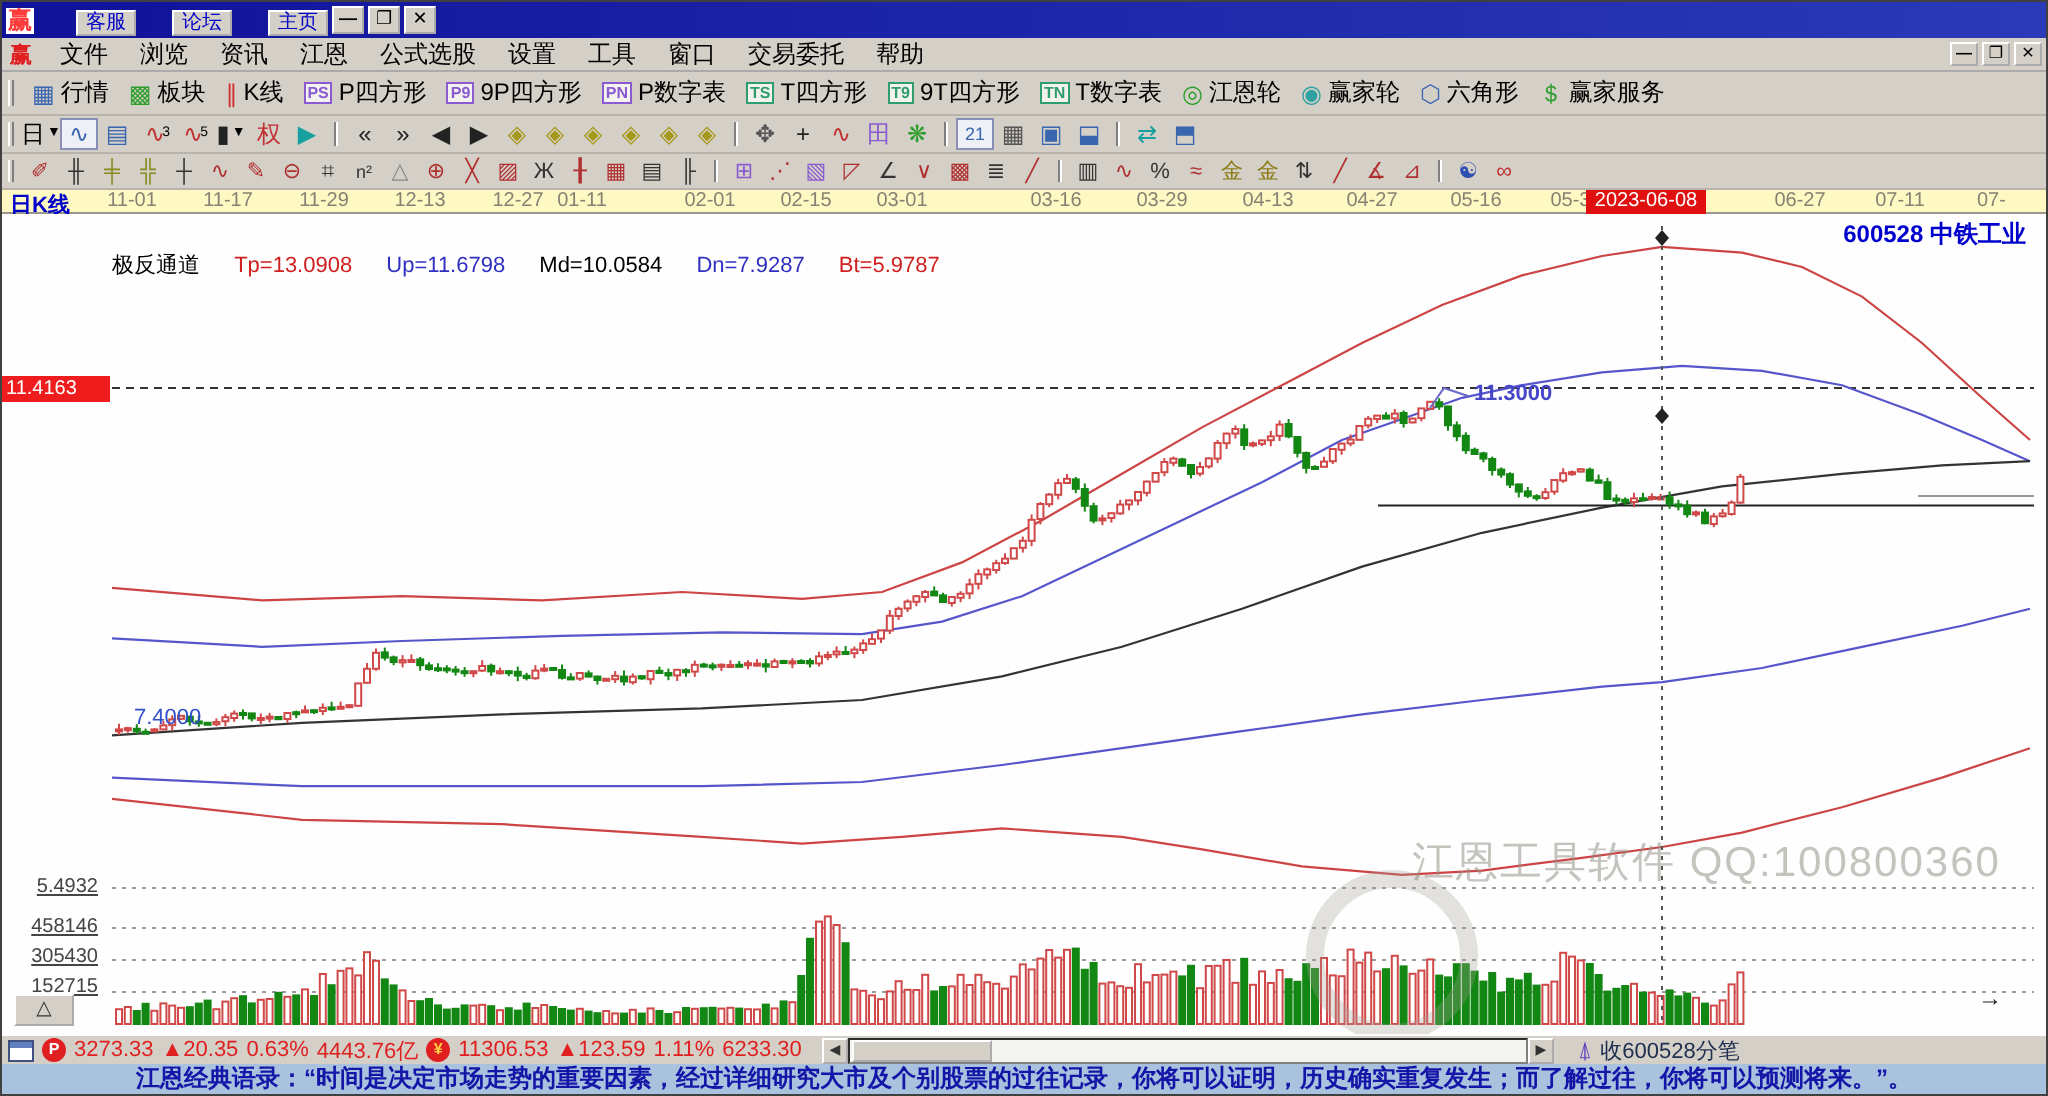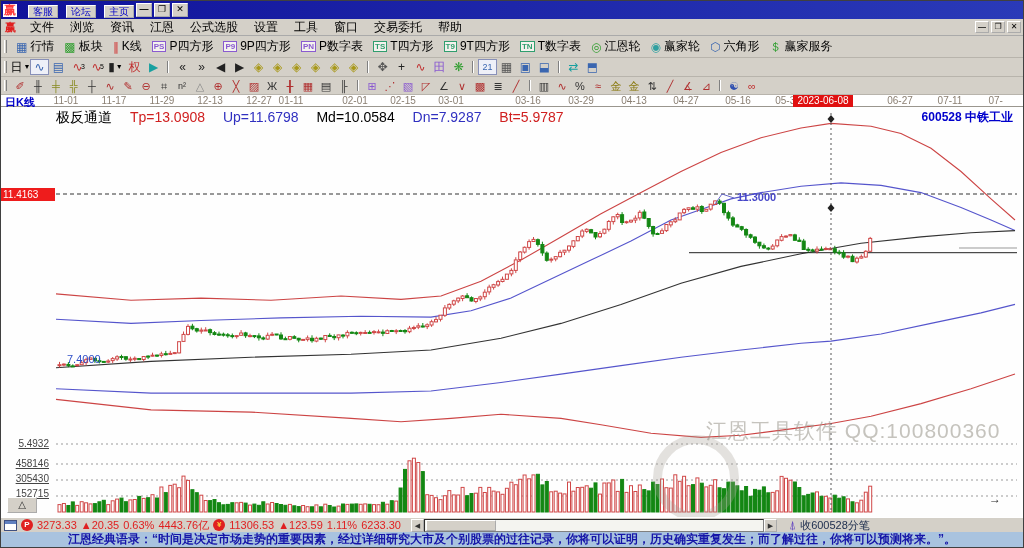--- a/index.html
+++ b/index.html
@@ -2,21 +2,21 @@
 <html><head>
 <meta charset="utf-8">
 <style>
   html,body{margin:0;padding:0;background:#808080;}
   *{box-sizing:border-box;font-family:"Liberation Sans","DejaVu Sans",sans-serif;}
   .window{position:relative;width:1024px;height:548px;background:#d4d0c8;overflow:hidden;border:1px solid #404040;}
   
   .titlebar{height:18px;background:linear-gradient(90deg,#10129a,#2a3ab8);display:flex;align-items:center;padding:0 2px;color:#fff;}
   .tlogo{color:#ff3c3c;font-weight:bold;font-size:12px;background:#fff;width:14px;height:13px;line-height:13px;text-align:center;margin-right:3px;}
   .ttext{font-size:11px;font-weight:bold;flex:1;white-space:nowrap;overflow:hidden;}
-  .tlink{background:#d4d0c8;border:1px outset #fff;color:#0000c8;font-size:10px;height:14px;line-height:12px;padding:0 4px;margin-left:8px;cursor:default;}
+  .tlink{background:#d4d0c8;border:1px outset #fff;color:#0000c8;font-size:10px;height:14px;line-height:12px;padding:0 4px;margin-left:18px;cursor:default;}
   .wbtn{background:#d4d0c8;border:1px outset #fff;color:#000;width:16px;height:14px;font-size:9px;line-height:11px;text-align:center;margin-left:2px;font-weight:bold;}
   
   .menubar{height:17px;display:flex;align-items:center;padding:0 2px;border-bottom:1px solid #aaa;}
   .mlogo{color:#e02020;font-weight:bold;font-size:11px;margin:0 6px 0 2px;}
   .mitem{font-size:12px;color:#000;padding:0 8px;white-space:nowrap;}
   .menuspacer{flex:1;}
   .wbtn.small{width:14px;height:12px;font-size:8px;line-height:9px;}
   
   .toolbar{display:flex;align-items:center;border-bottom:1px solid #b8b4ac;padding:1px 2px;position:relative;}
   .tb1{height:22px;}.tb2{height:19px;}.tb3{height:18px;}
@@ -24,29 +24,29 @@
   .sep{width:2px;height:72%;border-left:1px solid #808080;border-right:1px solid #fff;margin:0 4px;}
   .tbtn{display:inline-flex;align-items:center;gap:3px;padding:1px 4px;font-size:12px;color:#000;white-space:nowrap;background:transparent;border:1px solid transparent;}
   .tbtn .glyph{font-size:12px;line-height:12px;}
   .badge{display:inline-block;font-size:8px;font-weight:bold;border:1px solid;padding:0 1px;line-height:9px;background:#f4f2ee;}
   .ibtn{display:inline-flex;align-items:center;justify-content:center;width:19px;height:16px;font-size:12px;line-height:14px;border:1px solid transparent;position:relative;}
   .tb3 .ibtn{width:18px;height:15px;font-size:11px;}
   .drop{font-size:7px;color:#000;margin-left:1px;}
   .sub{position:absolute;bottom:0;right:1px;font-size:7px;color:#000;}
   .boxed{border:1px solid #8890b8;background:#eef0f8;}
   
-  .daterow{height:12px;position:relative;background:#ffffff;border-bottom:1px solid #9a968e;font-size:10px;color:#8a7f72;}
+  .daterow{height:12px;position:relative;background:#fef9c3;border-bottom:1px solid #9a968e;font-size:10px;color:#8a7f72;}
   .klabel{position:absolute;left:4px;top:0;color:#0000c8;font-weight:bold;font-size:11px;}
   .date{position:absolute;top:0;transform:translateX(-50%);letter-spacing:0;}
   .datehl{position:absolute;top:0;height:12px;background:#e01010;color:#fff;font-size:10px;text-align:center;line-height:12px;}
   
   .chart{position:relative;height:410px;background:#fefefe;overflow:hidden;}
   .chart svg{position:absolute;left:0;top:0;}
   .ovl{position:absolute;white-space:nowrap;}
-  .ind{left:55px;top:2px;font-size:14px;color:#000;}
+  .ind{left:55px;top:18px;font-size:11px;color:#000;}
   .ind b{font-weight:normal;margin-right:14px;}
   .stockid{right:10px;top:2px;color:#0000cc;font-weight:bold;font-size:12px;}
   .ptag{left:0;top:81px;width:54px;height:13px;background:#ee1c1c;color:#fff;font-size:10px;line-height:13px;padding-left:2px;}
   .annpeak{left:736px;top:84px;color:#4646c8;font-weight:bold;font-size:11px;}
   .annstart{left:66px;top:246px;color:#3050c8;font-size:11px;}
   .sclbl{width:46px;text-align:right;font-size:10px;color:#444;text-decoration:underline;}
   .wm1{left:705px;top:310px;font-size:21px;color:rgba(150,145,135,.55);letter-spacing:1px;}
   .wm2{left:748px;top:342px;font-size:46px;font-weight:bold;color:rgba(165,160,150,.5);letter-spacing:4px;}
   .wmring{left:652px;top:328px;width:86px;height:86px;border:9px solid rgba(165,160,150,.3);border-radius:50%;}
   .cornerbtn{left:6px;top:390px;width:30px;height:16px;background:#d4d0c8;border:1px outset #fff;font-size:10px;text-align:center;line-height:14px;color:#333;}

